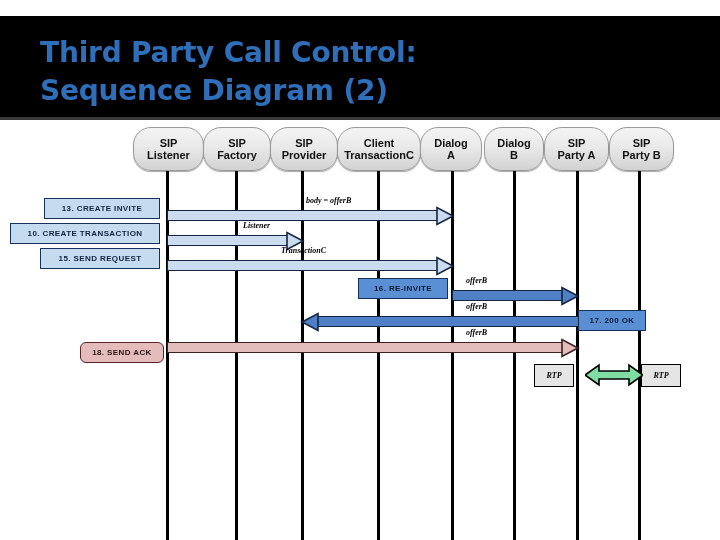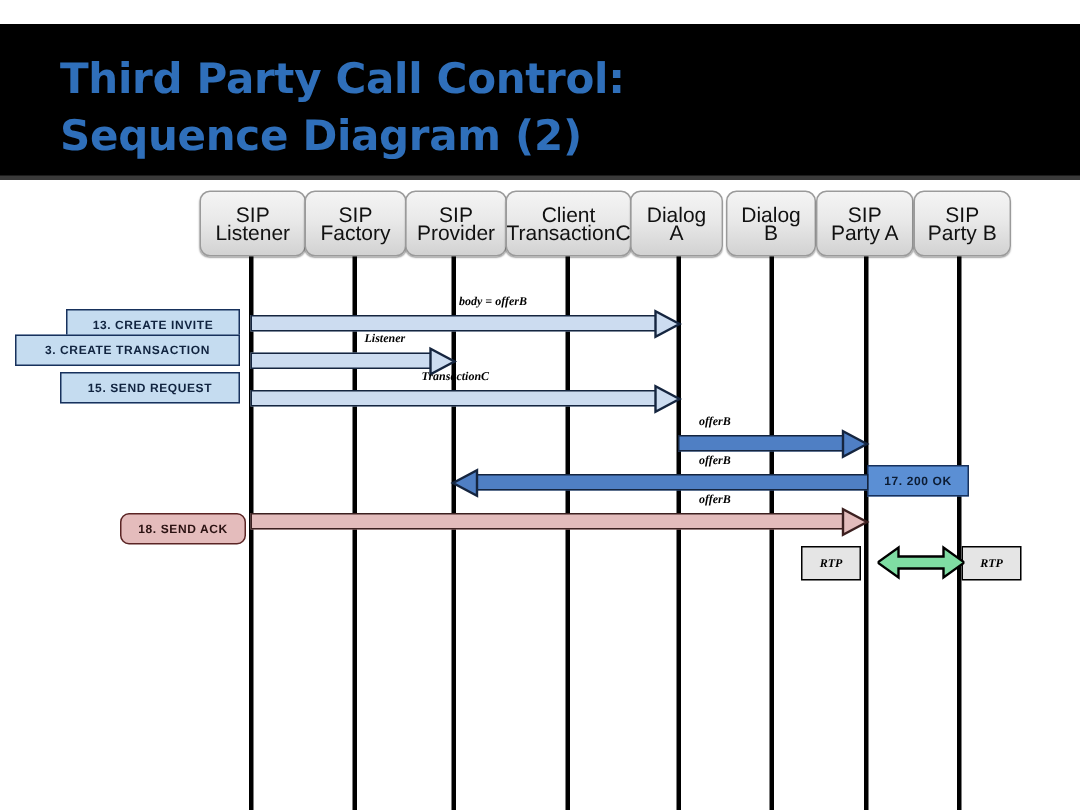--- a/index.html
+++ b/index.html
@@ -41,28 +41,28 @@
   
   .lifeline{
     position:absolute;width:3px;background:#000000;
   }
 
   
   .participant{
     position:absolute;
     height:42px;
     border:1px solid #9a9a9a;
-    border-radius:7px;
+    border-radius:18px;
     background:linear-gradient(to bottom,#f4f4f4 0%,#e9e9e9 45%,#d2d2d2 100%);
     box-shadow:0 1px 1px rgba(0,0,0,.35);
     display:flex;align-items:center;justify-content:center;
     text-align:center;
     color:#111111;
-    font-size:14px;
-    font-weight:normal;
+    font-size:11px;
+    font-weight:bold;
     line-height:12px;
     white-space:pre-line;
     font-family:"Liberation Sans", sans-serif;
   }
 
   
   .action-box{
     position:absolute;height:19px;
     border:1px solid #17315c;
     display:flex;align-items:center;justify-content:center;
@@ -159,53 +159,56 @@
   </div>
   <div class="participant" style="left:544px;top:7px;width:63px;">
     <span>SIP
 Party A</span>
   </div>
   <div class="participant" style="left:609px;top:7px;width:63px;">
     <span>SIP
 Party B</span>
   </div>
 
-  <div class="action-box pale" style="left:44px;top:78px;width:114px;margin-top:8px;">
+  <div class="action-box pale" style="left:44px;top:78px;width:114px;">
     <span>13. CREATE INVITE</span>
   </div>
   <div class="msg-label" style="left:306px;top:76px;">body = offerB</div>
   <div class="msg pale" style="left:167px;top:90px;width:286px;">
     <div class="shaft" style="left:0;width:272px;"></div>
     <svg width="18" height="18" style="left:270px;">
       <polygon points="0,0.5 0,17.5 16,9" fill="#ccdcf0" stroke="#15253f" stroke-width="1.6"></polygon>
     </svg>
   </div>
 
   <div class="action-box pale" style="left:10px;top:103px;width:148px;">
-    <span>3. CREATE TRANSACTION</span>
+    <span>10. CREATE TRANSACTION</span>
   </div>
   <div class="msg-label" style="left:243px;top:101px;">Listener</div>
   <div class="msg pale" style="left:167px;top:115px;width:136px;">
     <div class="shaft" style="left:0;width:122px;"></div>
     <svg width="18" height="18" style="left:120px;">
       <polygon points="0,0.5 0,17.5 16,9" fill="#ccdcf0" stroke="#15253f" stroke-width="1.6"></polygon>
     </svg>
   </div>
 
   <div class="action-box pale" style="left:40px;top:128px;width:118px;">
     <span>15. SEND REQUEST</span>
   </div>
   <div class="msg-label" style="left:281px;top:126px;">TransactionC</div>
   <div class="msg pale" style="left:167px;top:140px;width:286px;">
     <div class="shaft" style="left:0;width:272px;"></div>
     <svg width="18" height="18" style="left:270px;">
       <polygon points="0,0.5 0,17.5 16,9" fill="#ccdcf0" stroke="#15253f" stroke-width="1.6"></polygon>
     </svg>
   </div>
 
+  <div class="action-box solid" style="left:358px;top:158px;width:88px;">
+    <span>16. RE-INVITE</span>
+  </div>
   <div class="msg-label" style="left:466px;top:156px;">offerB</div>
   <div class="msg solid" style="left:452px;top:170px;width:126px;">
     <div class="shaft" style="left:0;width:112px;"></div>
     <svg width="18" height="18" style="left:110px;">
       <polygon points="0,0.5 0,17.5 16,9" fill="#4f7fc4" stroke="#15253f" stroke-width="1.6"></polygon>
     </svg>
   </div>
 
   <div class="action-box solid" style="left:578px;top:190px;width:66px;">
     <span>17. 200 OK</span>

